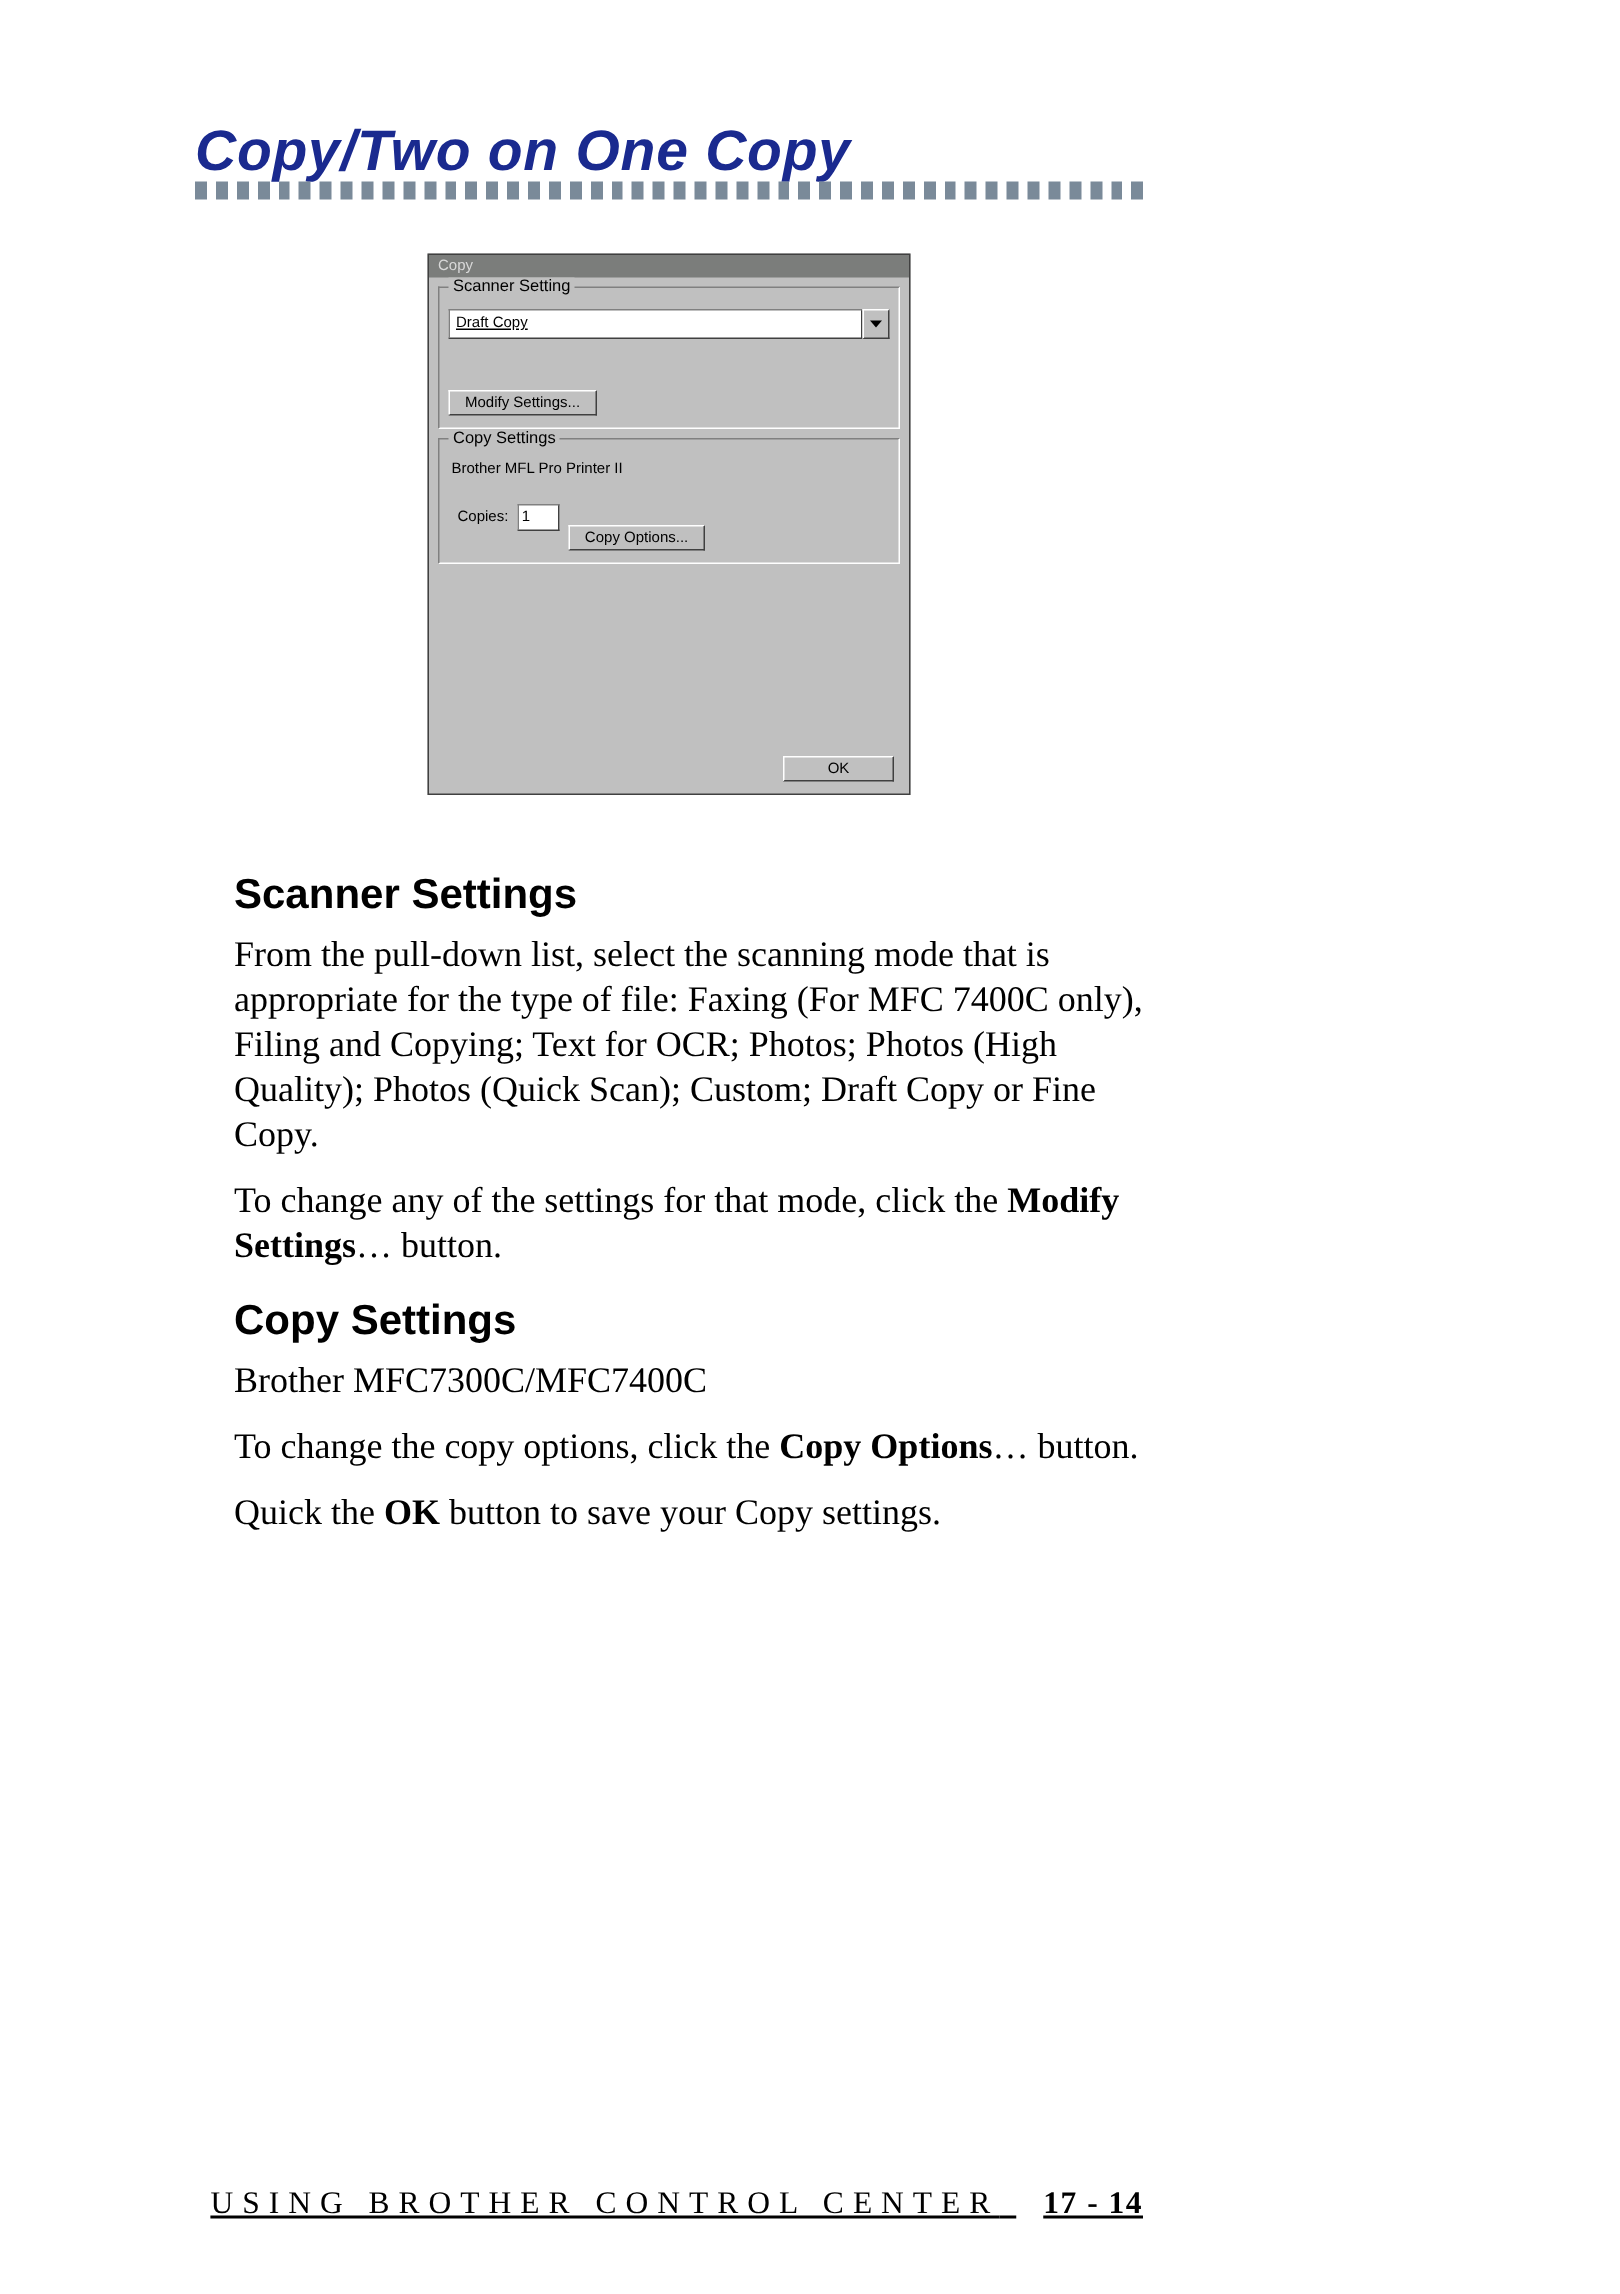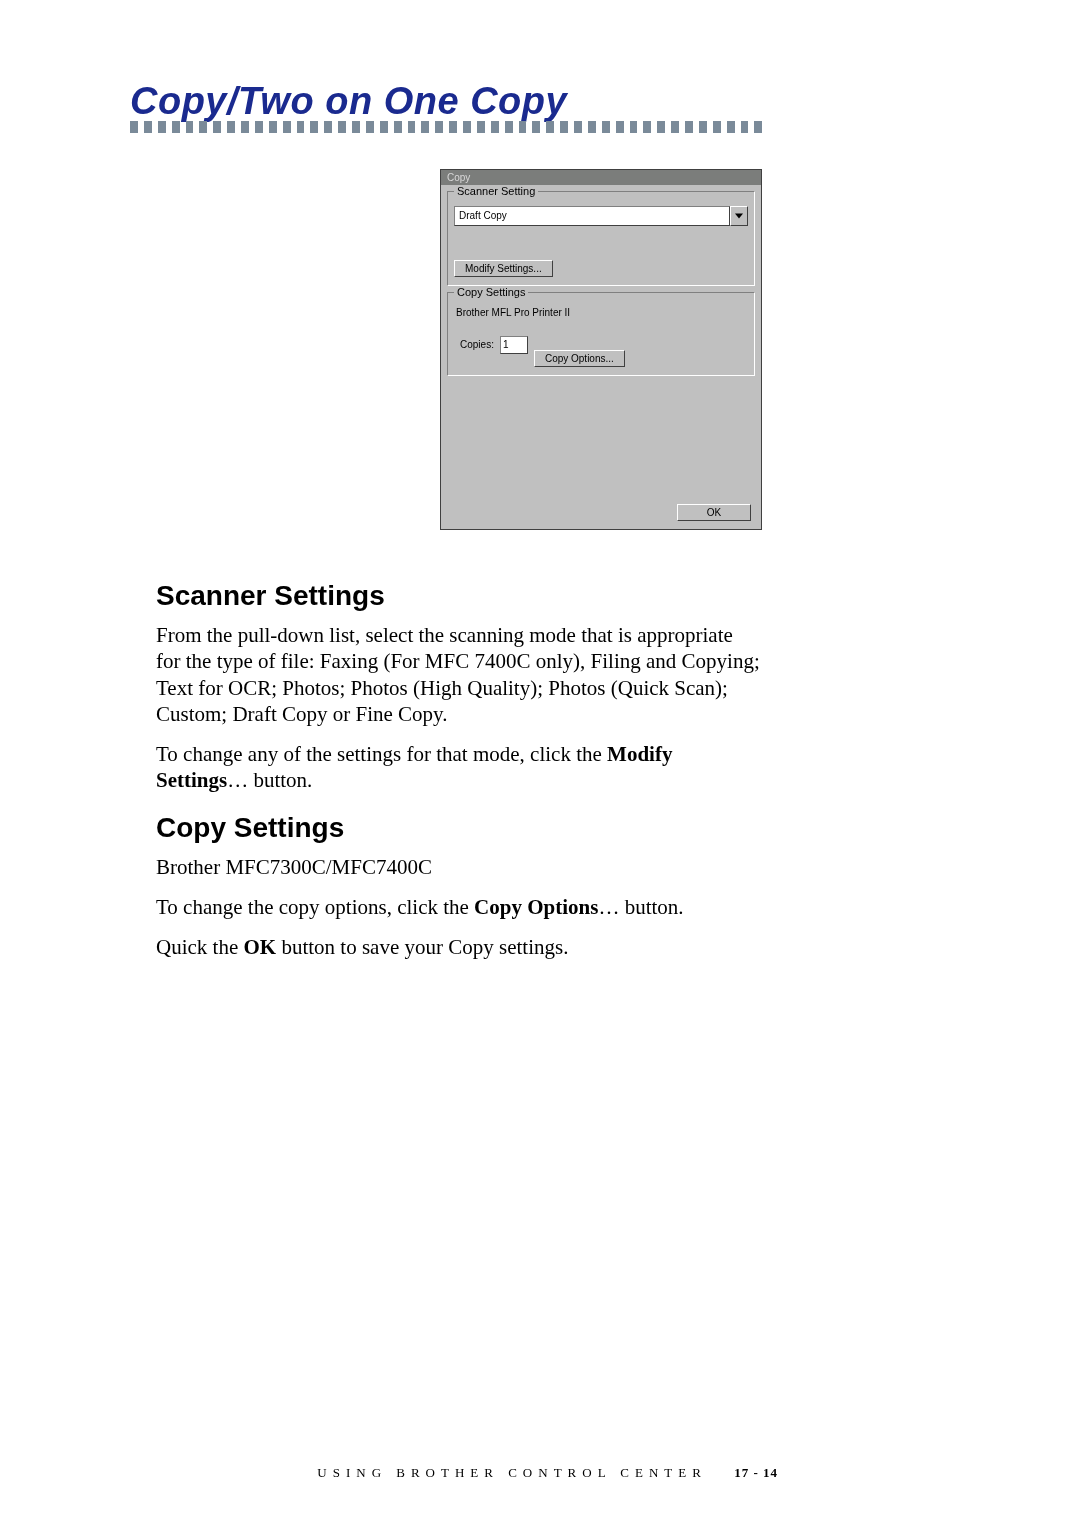--- a/index.html
+++ b/index.html
@@ -37,21 +37,21 @@
   }
   .dot-row span {
     width: 12px;
     height: 12px;
     background: #7a8a99;
   }
 
   
   .dialog-wrap {
     display: flex;
-    justify-content: flex-end;
+    justify-content: center;
     margin: 36px 0 50px 0;
   }
   .dialog {
     width: 322px;
     background: #c0c0c0;
     border: 1px solid #404040;
     box-sizing: border-box;
     font-family: "MS Sans Serif", Tahoma, Arial, sans-serif;
     font-size: 10px;
   }
@@ -74,20 +74,21 @@
     top: -7px;
     left: 6px;
     background: #c0c0c0;
     padding: 0 3px;
     font-size: 11px;
     color: #000;
   }
   .dropdown-row {
     display: flex;
     margin-bottom: 6px;
+    text-decoration: underline;
   }
   .dropdown-field {
     flex: 1 1 auto;
     background: #ffffff;
     border: 1px solid #404040;
     border-top-color: #808080;
     border-left-color: #808080;
     padding: 2px 4px;
     height: 14px;
     line-height: 14px;
@@ -158,35 +159,36 @@
   h2.section {
     font-family: Arial, Helvetica, sans-serif;
     font-weight: bold;
     font-size: 28px;
     margin: 18px 0 10px 0;
   }
   .indent-block {
     margin-left: 26px;
   }
   p.body {
-    font-size: 21px;
+    font-size: 24px;
     line-height: 1.25;
     margin: 0 0 14px 0;
   }
   p.body .bold { font-weight: bold; }
   p.body .ital { font-style: italic; }
 
   
   .footer {
     position: absolute;
     bottom: 48px;
-    right: 94px;
+    right: 110px;
     font-family: "Times New Roman", Times, serif;
-    font-size: 13px;
+    font-size: 21px;
     letter-spacing: 6px;
+    text-decoration: underline;
   }
   .footer .pg {
     font-weight: bold;
     letter-spacing: 1px;
     margin-left: 18px;
   }
 </style>
 </head>
 <body>
 

